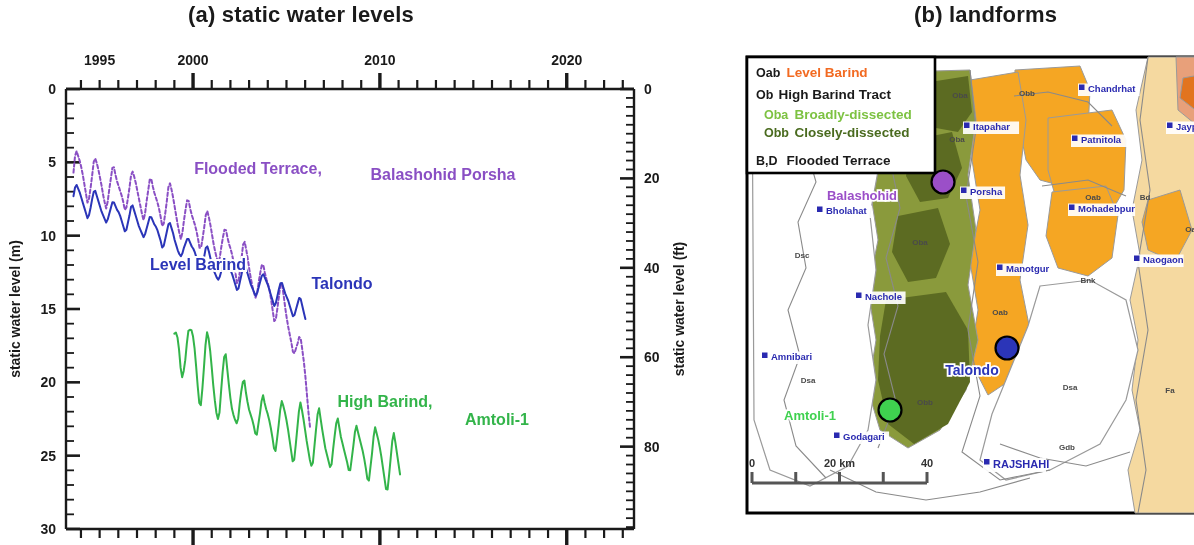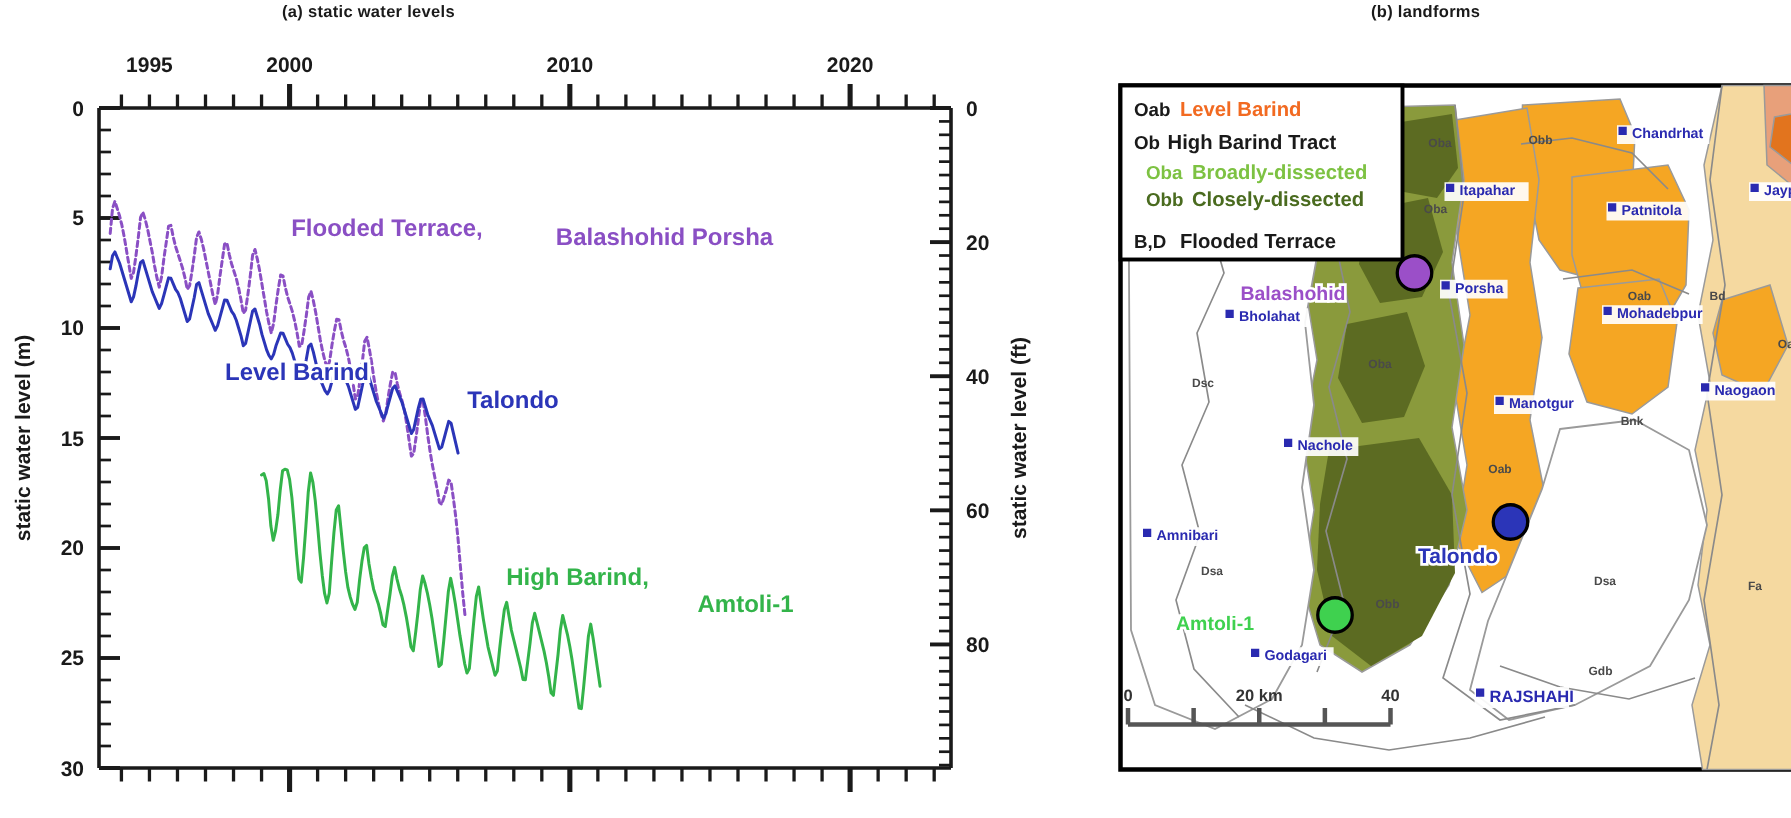--- a/index.html
+++ b/index.html
@@ -1,21 +1,21 @@
 <!DOCTYPE html>
 <html><head>
 <meta charset="utf-8">
 <style>
   html,body{margin:0;padding:0;}
   body{width:1194px;height:545px;background:#ffffff;font-family:"Liberation Sans",sans-serif;overflow:hidden;}
   #fig{position:relative;width:1194px;height:545px;}
-  .panel-title{position:absolute;font-size:11px;font-weight:700;color:#1a1a1a;letter-spacing:.2px;}
+  .panel-title{position:absolute;font-size:22px;font-weight:700;color:#1a1a1a;letter-spacing:.2px;}
   #title-a{left:188px;top:2px;}
   #title-b{left:914px;top:2px;}
-  #panel-a{position:absolute;left:0;top:0;width:700px;height:427px;}
+  #panel-a{position:absolute;left:0;top:17px;width:700px;height:427px;}
   #panel-b{position:absolute;left:740px;top:0;width:494px;height:526px;}
   svg{display:block;}
   .axlab{font-family:"Liberation Sans",sans-serif;font-size:14px;font-weight:700;fill:#1a1a1a;}
   .ticklab{font-family:"Liberation Sans",sans-serif;font-size:14px;font-weight:700;fill:#1a1a1a;}
   .unitlab{font-family:"Liberation Sans",sans-serif;font-size:8px;font-weight:700;fill:#4a4a4a;}
 </style>
 </head>
 <body>
 
 <div id="fig">

